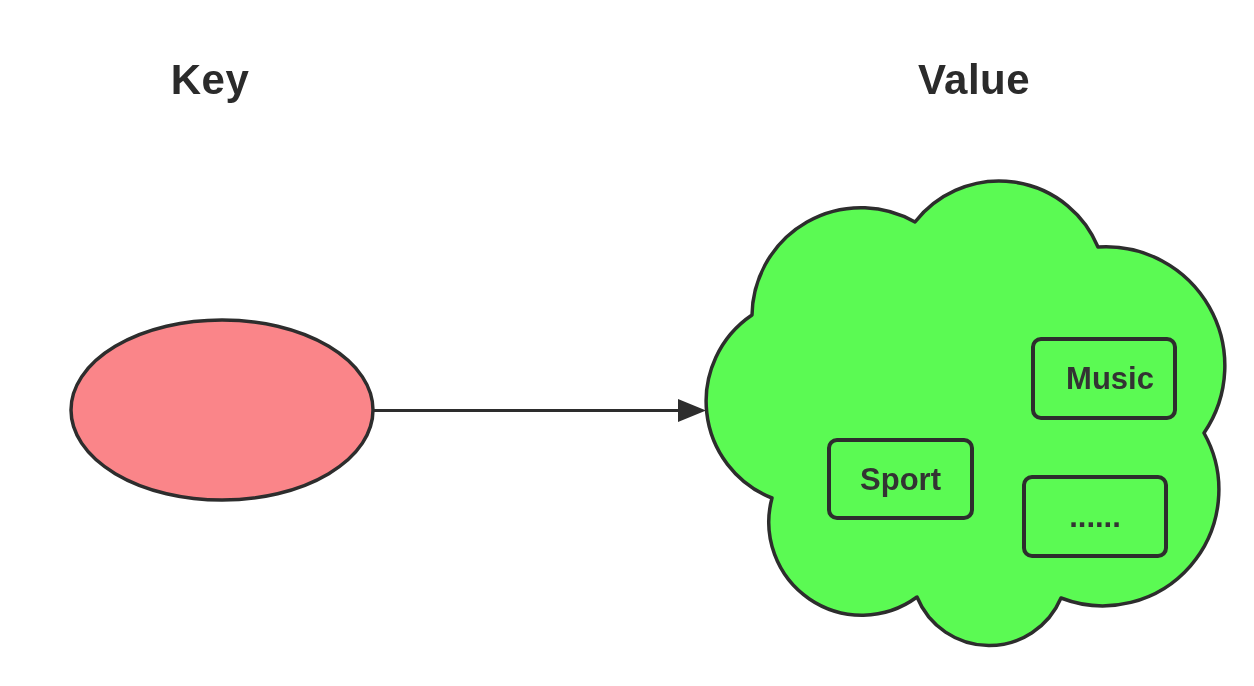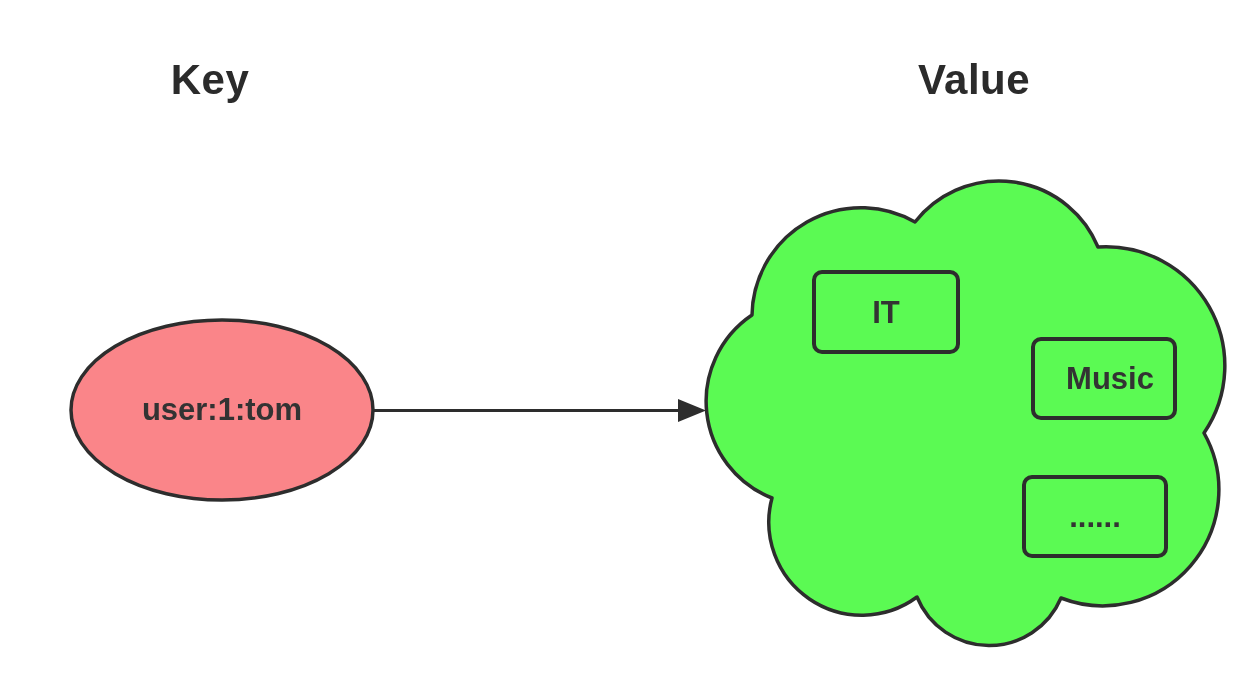--- a/index.html
+++ b/index.html
@@ -99,25 +99,24 @@
 
     <ellipse cx="222" cy="410" rx="151" ry="90" fill="#fa8589"></ellipse>
 
     <line class="edge" x1="374" y1="410.5" x2="682" y2="410.5"></line>
     <polygon points="678,399 706,410.5 678,422" fill="#2d2d2d"></polygon>
   </svg>
 
   <div class="heading value">Value</div>
   <div class="heading key">Key</div>
 
-  <div class="node-label key-label">user:1:tom</div>
 
-  <div class="value-box it">
-    <span>IT</span>
-  </div>
   <div class="value-box music">
     <span>Music</span>
+  </div>
+  <div class="value-box sport">
+    <span>Sport</span>
   </div>
   <div class="value-box more">
     <span>......</span>
   </div>
 
 </div>
 
 </body></html>

